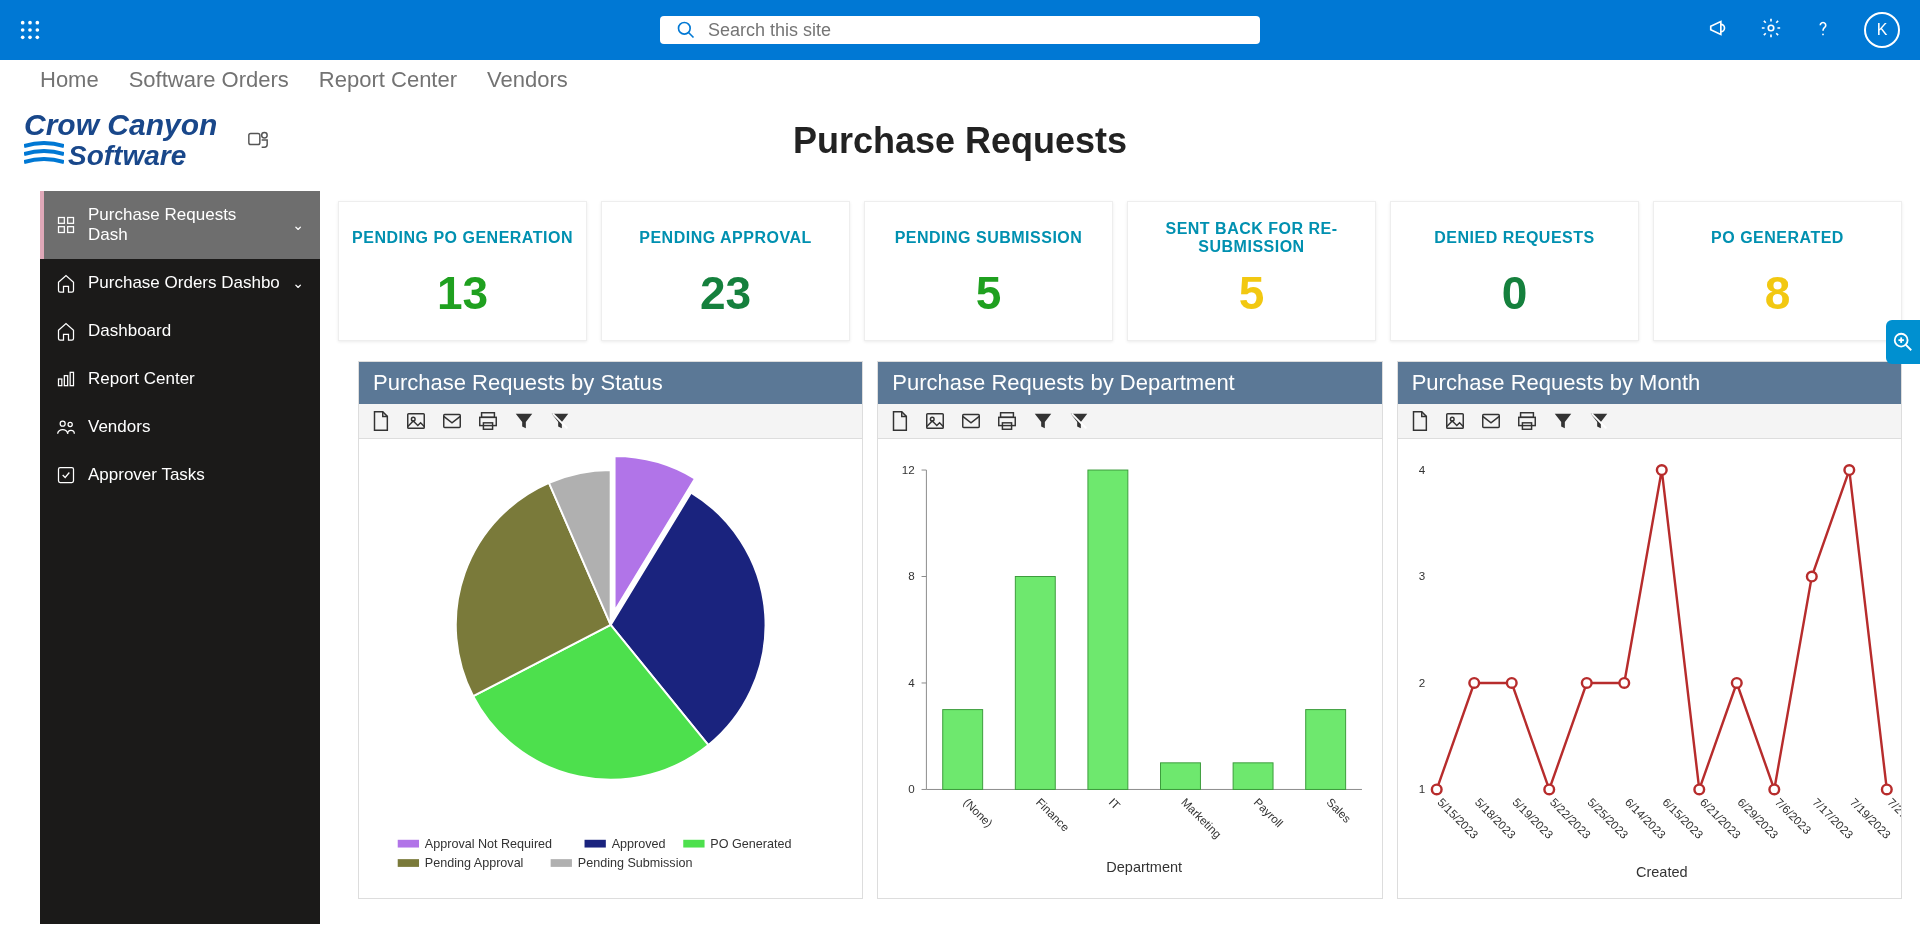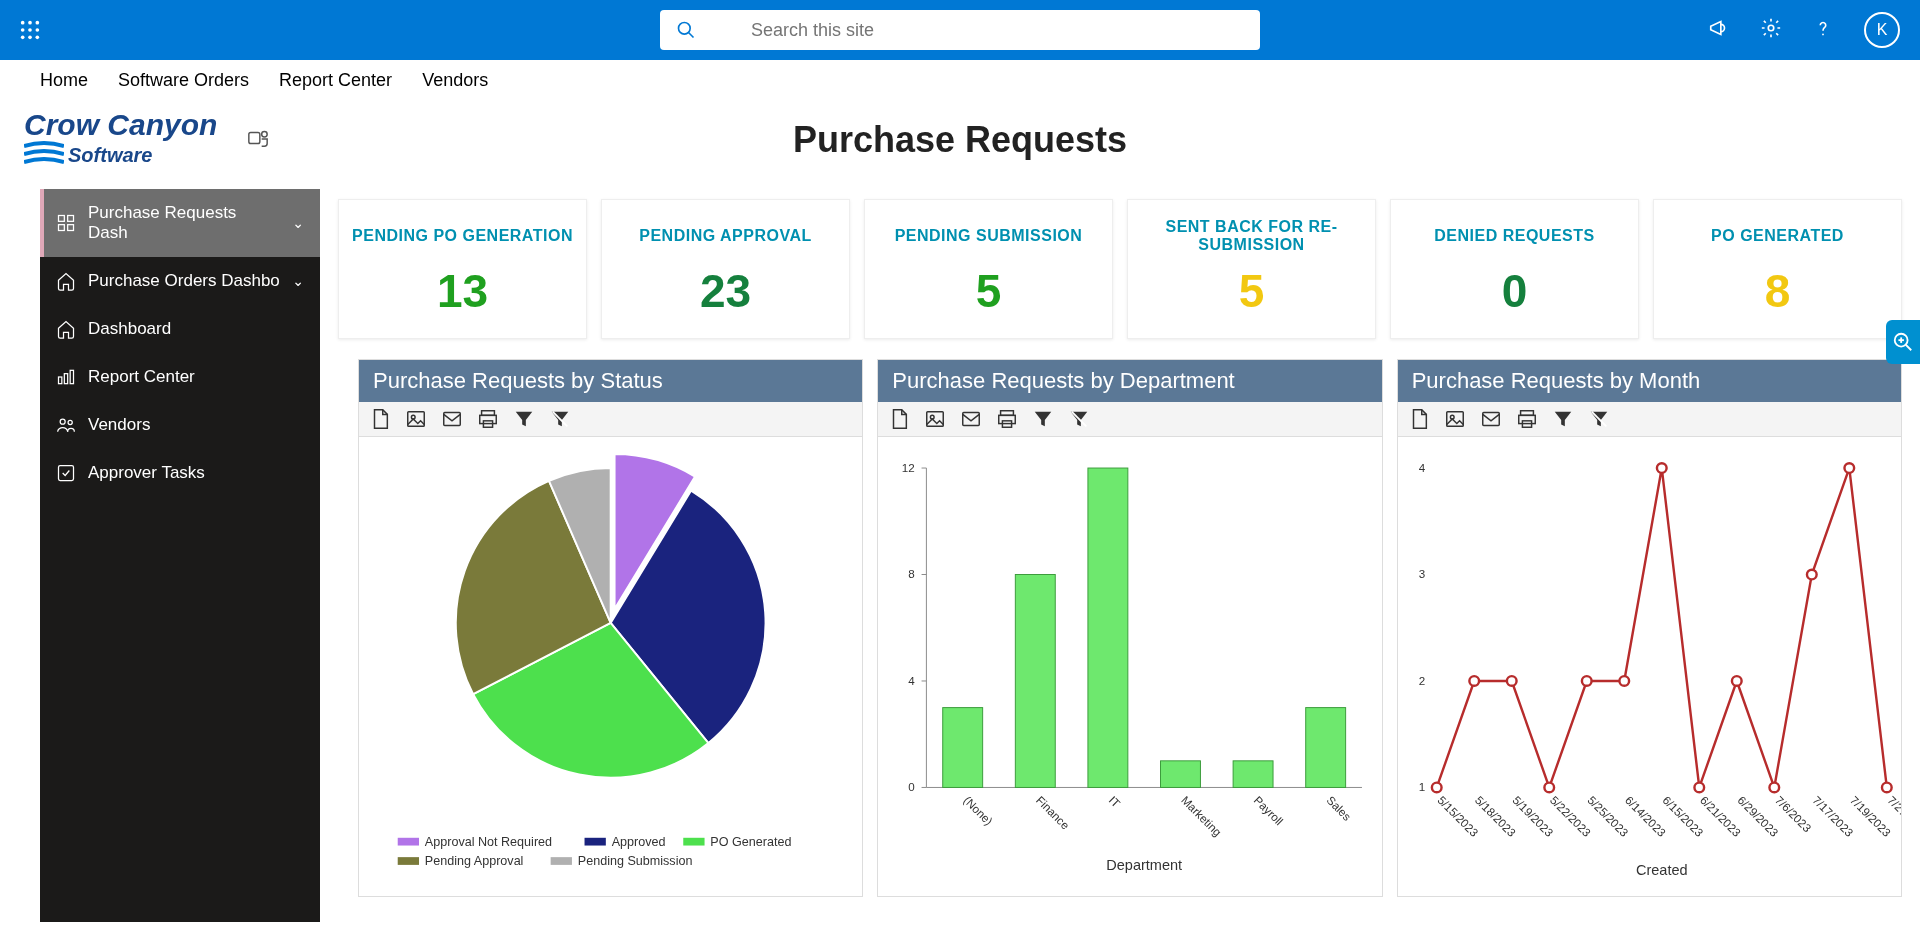--- a/index.html
+++ b/index.html
@@ -3,36 +3,36 @@
 <meta charset="utf-8">
 <style>
 * { margin: 0; padding: 0; box-sizing: border-box; font-family: "Segoe UI", Arial, sans-serif; }
 body { background: #fff; width: 1920px; height: 928px; overflow: hidden; }
 
 
 .topbar { height: 60px; background: #0078d4; display: flex; align-items: center; position: relative; }
 .waffle { width: 60px; height: 60px; display: flex; align-items: center; justify-content: center; cursor: pointer; }
 .waffle svg { fill: #fff; }
 .search-wrap { position: absolute; left: 50%; transform: translateX(-50%); width: 600px; }
-.search-box { display: flex; align-items: center; background: #fff; border-radius: 4px; height: 40px; padding: 0 16px; gap: 43px; }
+.search-box { display: flex; align-items: center; background: #fff; border-radius: 4px; height: 28px; padding: 0 16px; }
 .search-box svg { stroke: #0078d4; fill: none; width: 20px; height: 20px; margin-right: 12px; }
 .search-box input { border: none; outline: none; font-size: 18px; color: #555; flex: 1; background: transparent; }
 .top-right { position: absolute; right: 20px; display: flex; align-items: center; gap: 30px; }
 .top-right .icon { color: #fff; cursor: pointer; }
 .avatar { width: 36px; height: 36px; border: 2px solid #fff; border-radius: 50%; display: flex; align-items: center; justify-content: center; color: #fff; font-size: 16px; }
 
 
 .navrow { height: 40px; display: flex; align-items: center; gap: 30px; padding-left: 40px; border-bottom: 0px; }
-.navrow a { color: #000000; font-size: 18px; text-decoration: none; cursor: pointer; }
+.navrow a { color: #737373; font-size: 22px; text-decoration: none; cursor: pointer; }
 
 
 .header-row { display: flex; align-items: center; padding: 10px 40px 20px 24px; position: relative; }
 .logo { font-weight: bold; line-height: 1; }
 .logo .l1 { color: #19478a; font-size: 30px; font-style: italic; }
-.logo .l2 { color: #19478a; font-size: 20px; font-style: italic; display: flex; align-items: center; }
+.logo .l2 { color: #19478a; font-size: 28px; font-style: italic; display: flex; align-items: center; }
 .logo .wave { display: inline-block; margin-right: 4px; }
 .page-title-wrap { position: absolute; left: 0; right: 0; text-align: center; pointer-events: none; }
 .page-title { font-size: 36px; font-weight: 600; color: #222; }
 .teams-icon { margin-left: 30px; color: #555; }
 
 
 .main { display: flex; height: calc(928px - 60px - 40px - 95px); }
 .sidebar { width: 280px; background: #1b1a19; color: #fff; flex-shrink: 0; margin-left: 40px; }
 .side-item { display: flex; align-items: center; padding: 14px 16px; font-size: 17px; cursor: pointer; gap: 12px; position: relative; }
 .side-item.active { background: #6e6e6e; }

